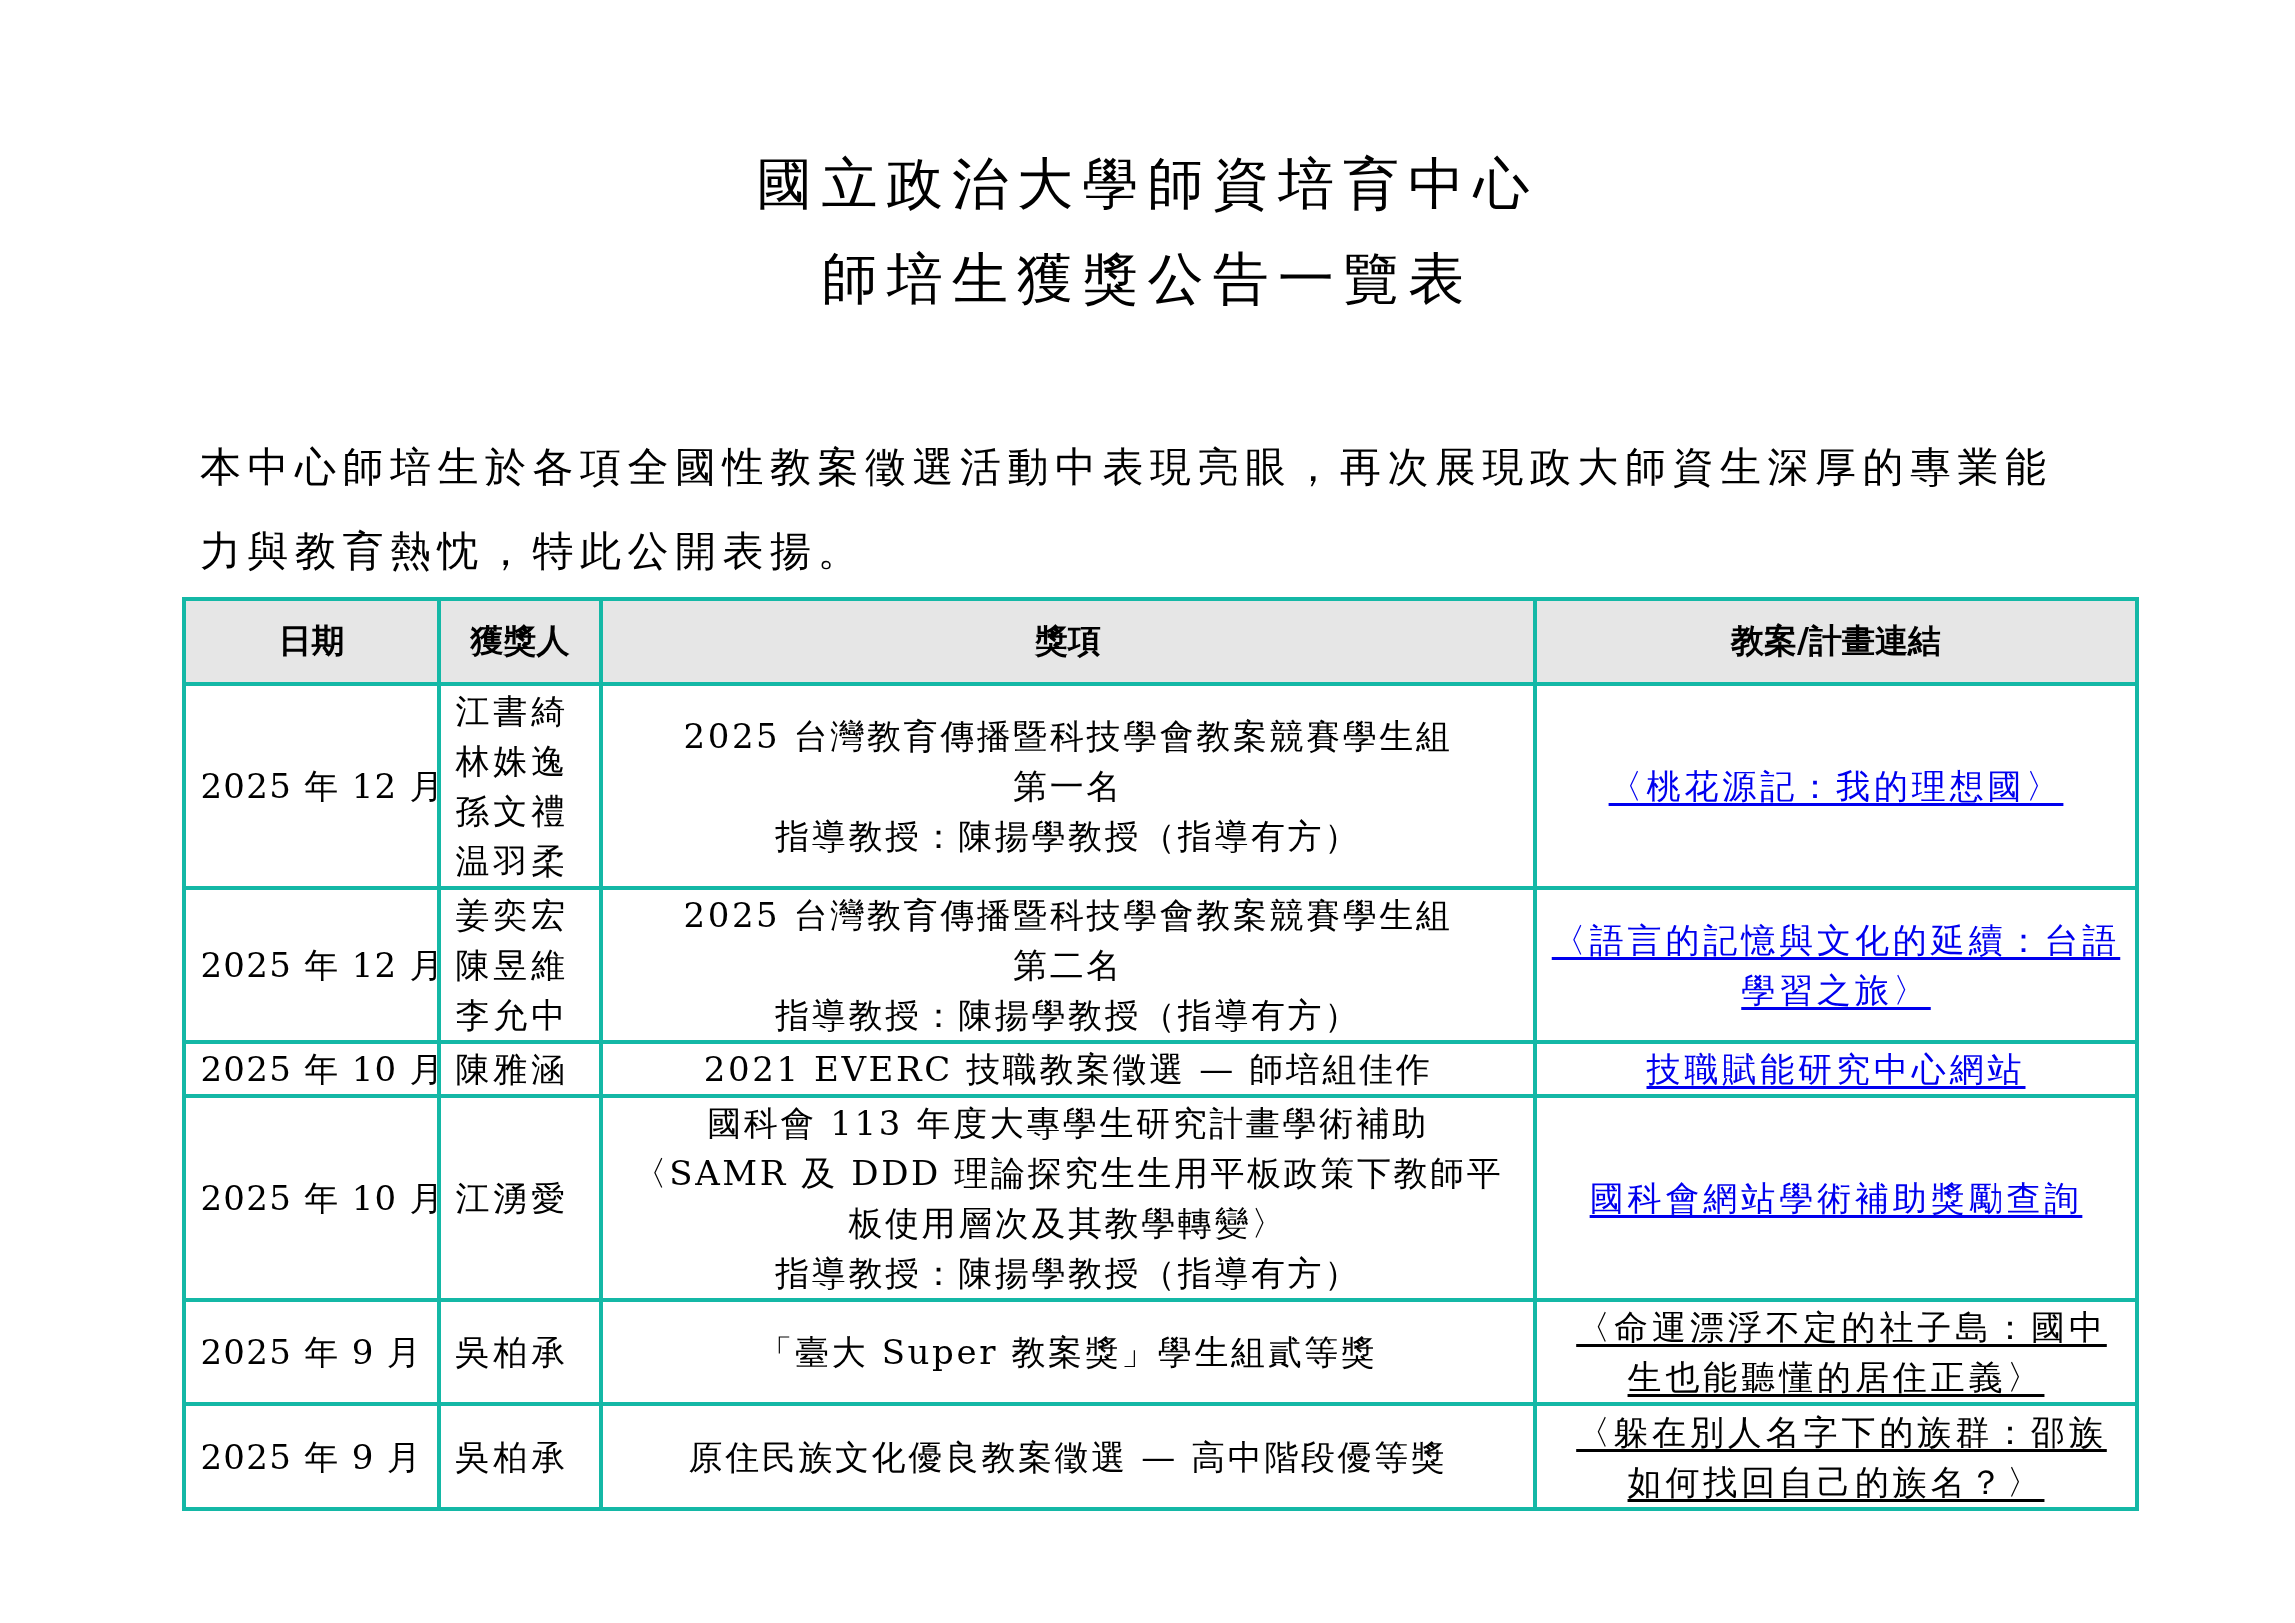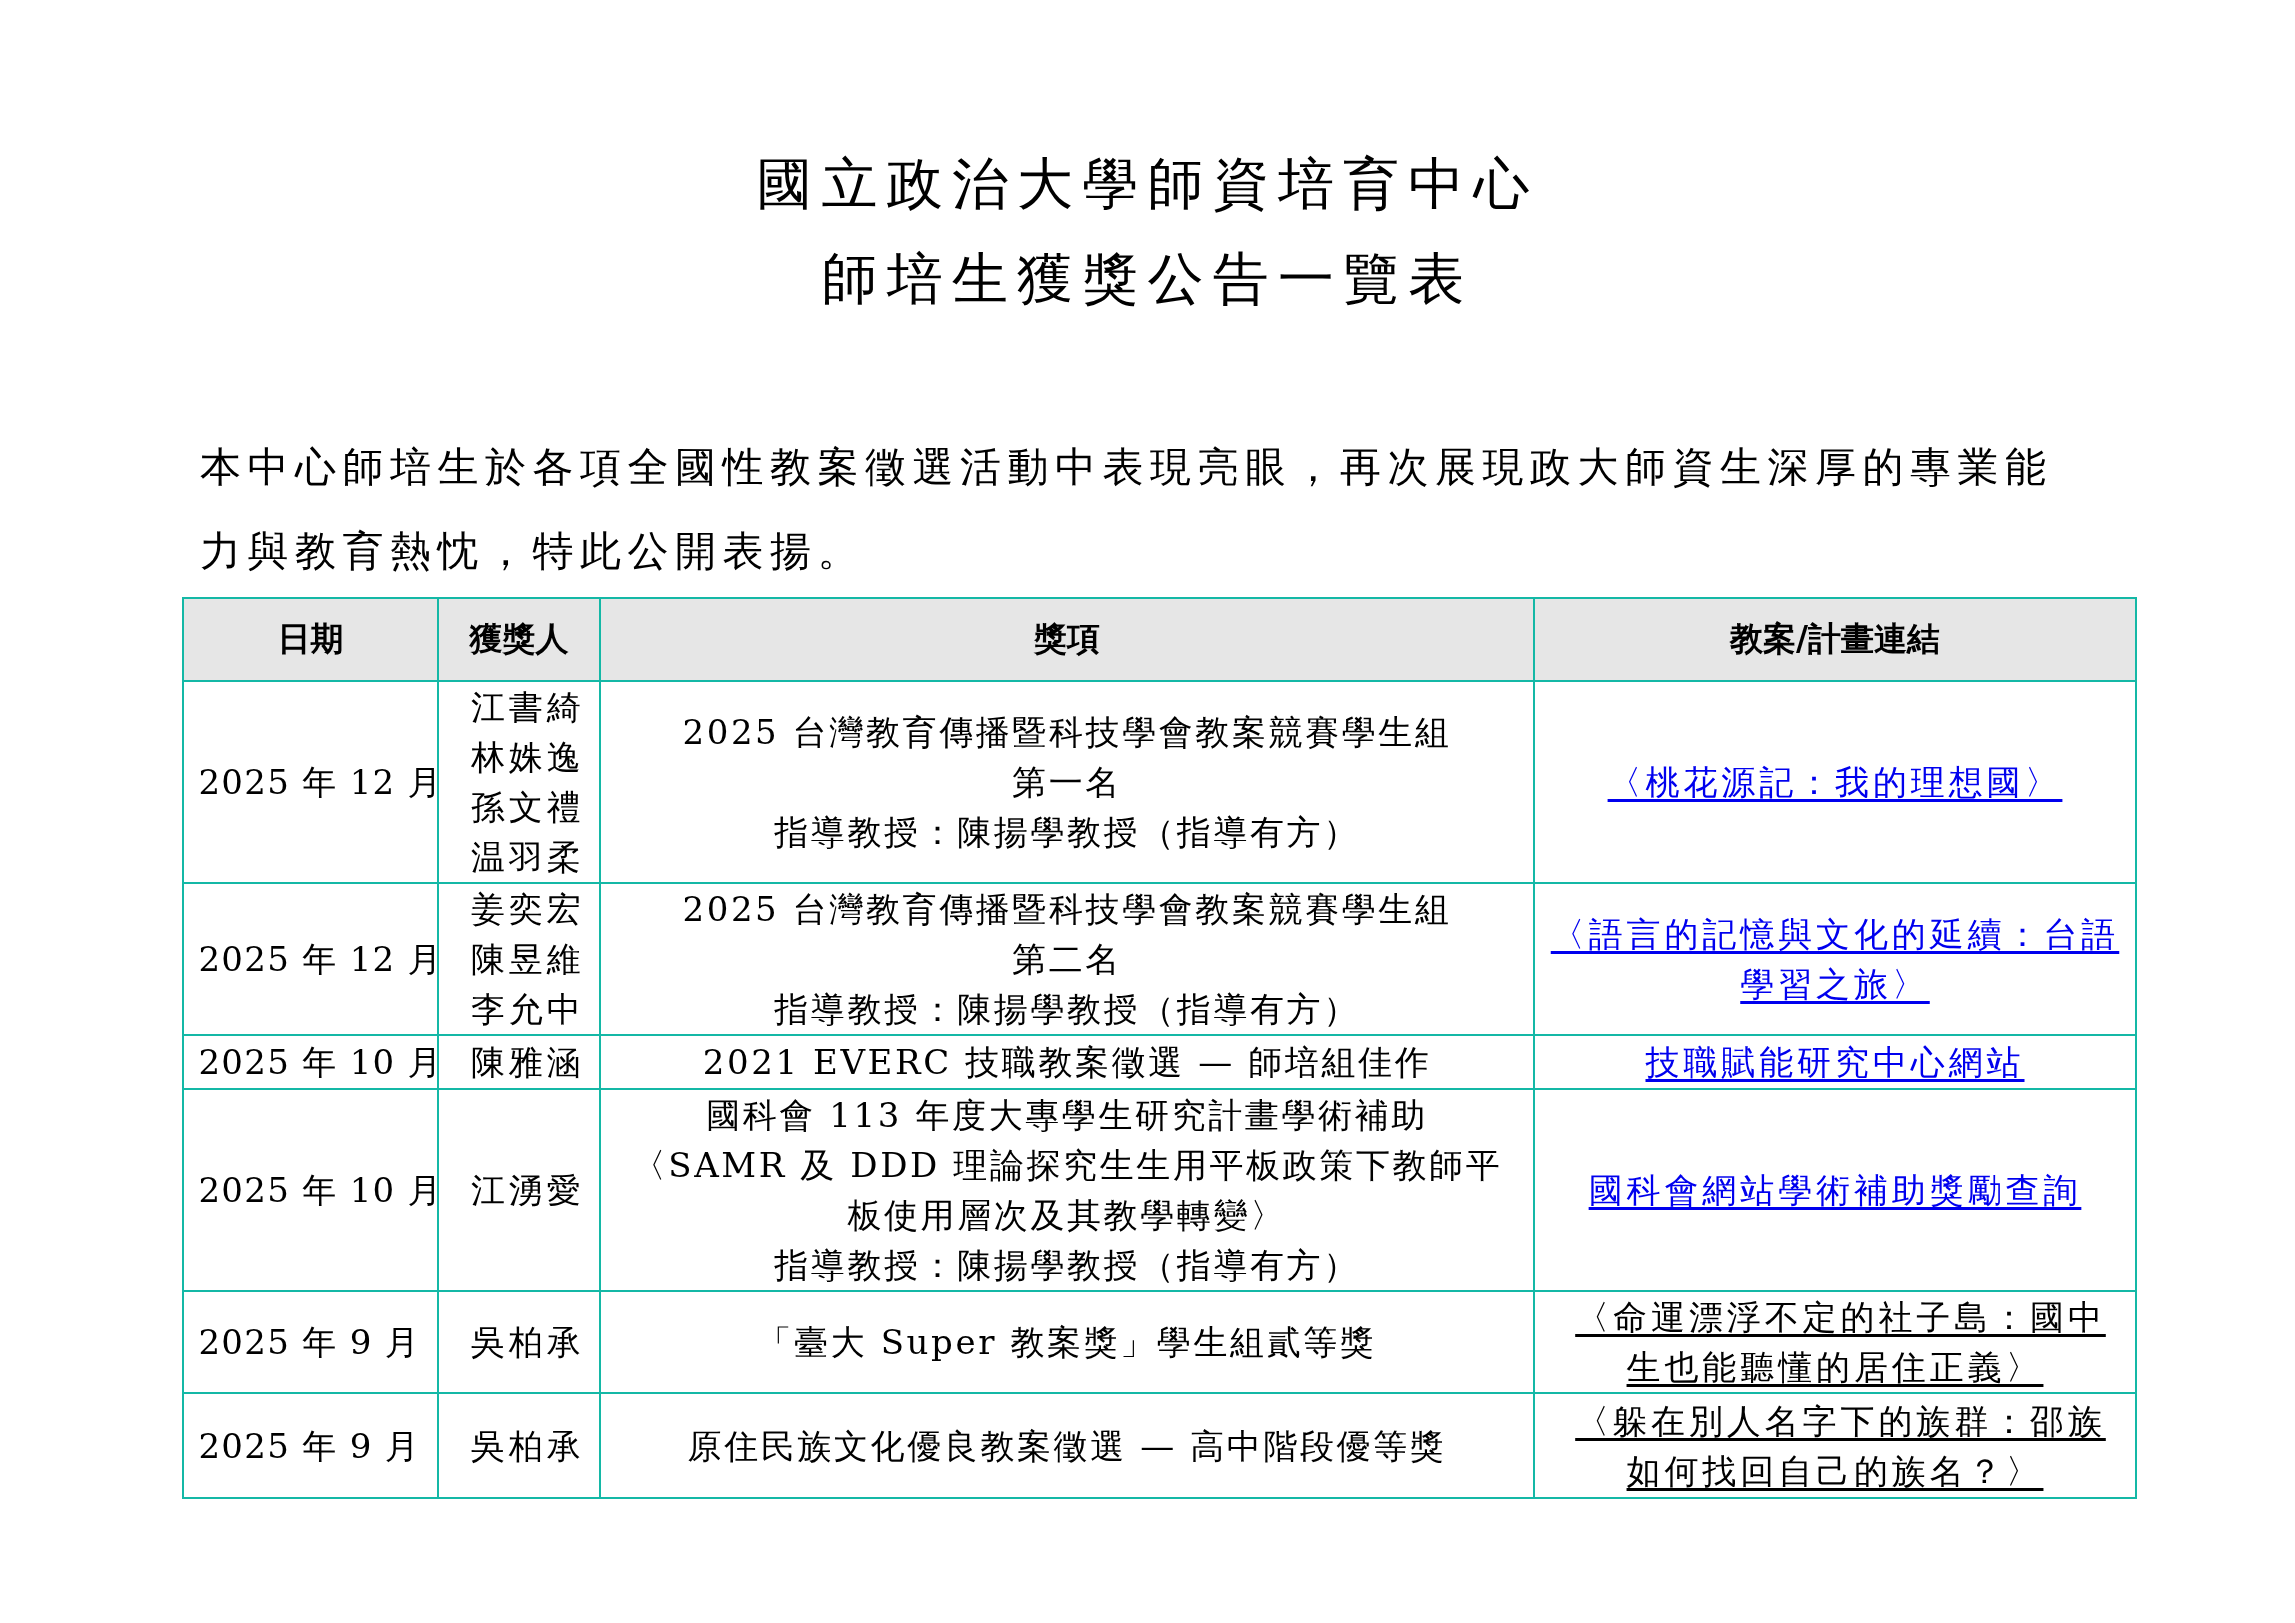--- a/index.html
+++ b/index.html
@@ -4,25 +4,25 @@
 <style>
   html, body { margin: 0; padding: 0; background: #ffffff; }
   body { width: 2295px; height: 1623px; position: relative; overflow: hidden;
          font-family: "DejaVu Serif", "Liberation Serif", serif; color: #000; }
   .title { position: absolute; left: 0; width: 2295px; text-align: center;
            font-size: 56px; letter-spacing: 9.2px; font-weight: normal; }
   #title1 { top: 147px; }
   #title2 { top: 242px; }
   .intro { position: absolute; left: 200px; width: 1897px; font-size: 41px; letter-spacing: 6.5px; line-height: 84px; top: 425px; }
   table.awards { position: absolute; left: 182px; top: 597px; width: 1953px; border-collapse: collapse; table-layout: fixed; }
-  table.awards th, table.awards td { border: 2px solid #14b8a6; padding: 0 14.4px; }
+  table.awards th, table.awards td { border: 4px solid #14b8a6; padding: 0 14.4px; }
   table.awards th { background: #e6e6e6; height: 81px; font-family: "DejaVu Sans", "Liberation Sans", sans-serif; font-weight: bold; font-size: 33px; text-align: center; }
   table.awards td { font-size: 34px; line-height: 50px; vertical-align: middle; }
   td.date { text-align: left; white-space: nowrap; letter-spacing: 1.3px; }
-  td.names { text-align: right; letter-spacing: 3.9px; padding: 0 5.2px; border-radius: 29px; }
+  td.names { text-align: left; letter-spacing: 3.9px; padding: 0 5.2px; border-radius: 29px; }
   td.award { text-align: center; letter-spacing: 2.6px; }
   td.link { text-align: center; letter-spacing: 3.9px; }
   a.lnk { text-decoration: underline; text-decoration-thickness: 2.6px; text-underline-offset: 5.2px; }
   a.unvisited { color: #0000ee; }
   a.visited { color: #000000; margin-left: 11px; }
   .line { display: block; }
 </style>
 </head>
 <body>
 

